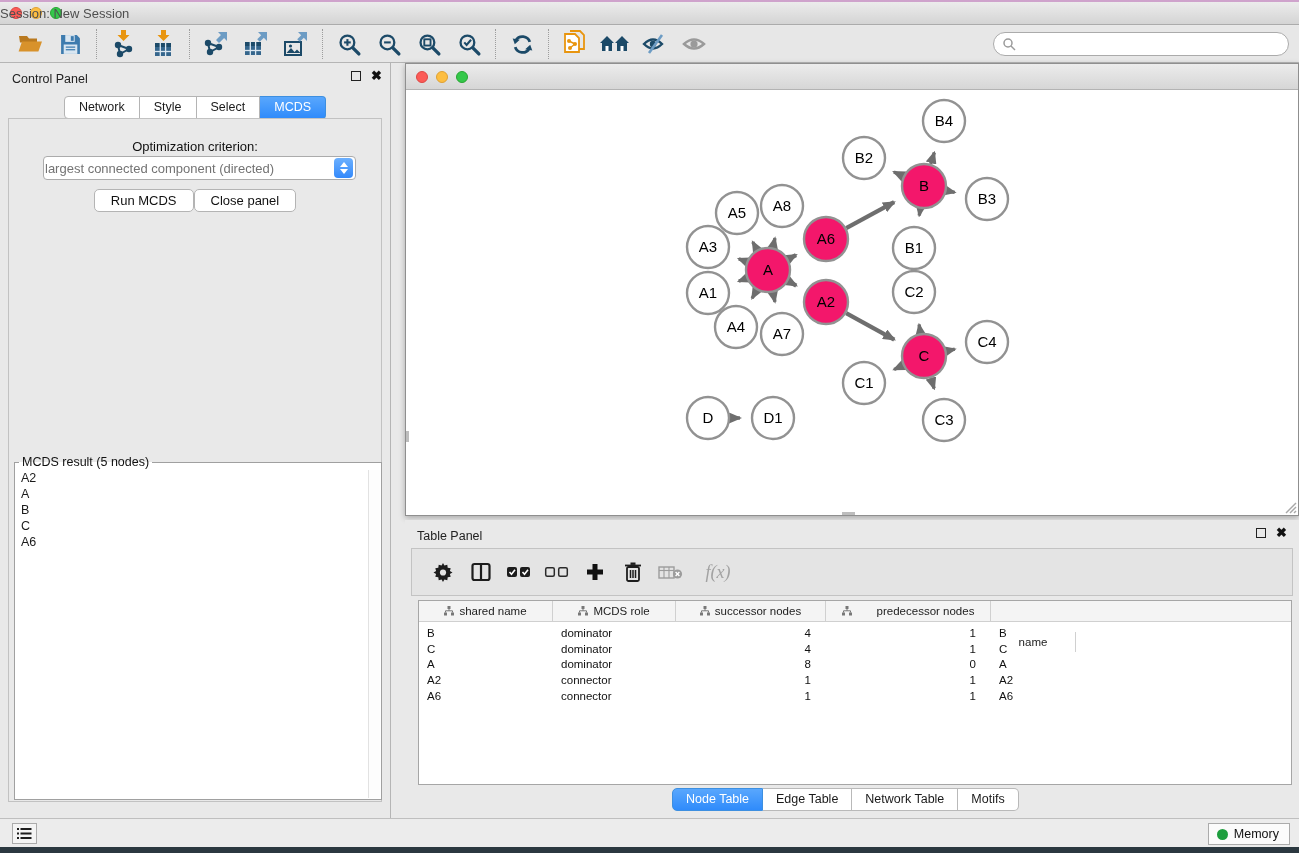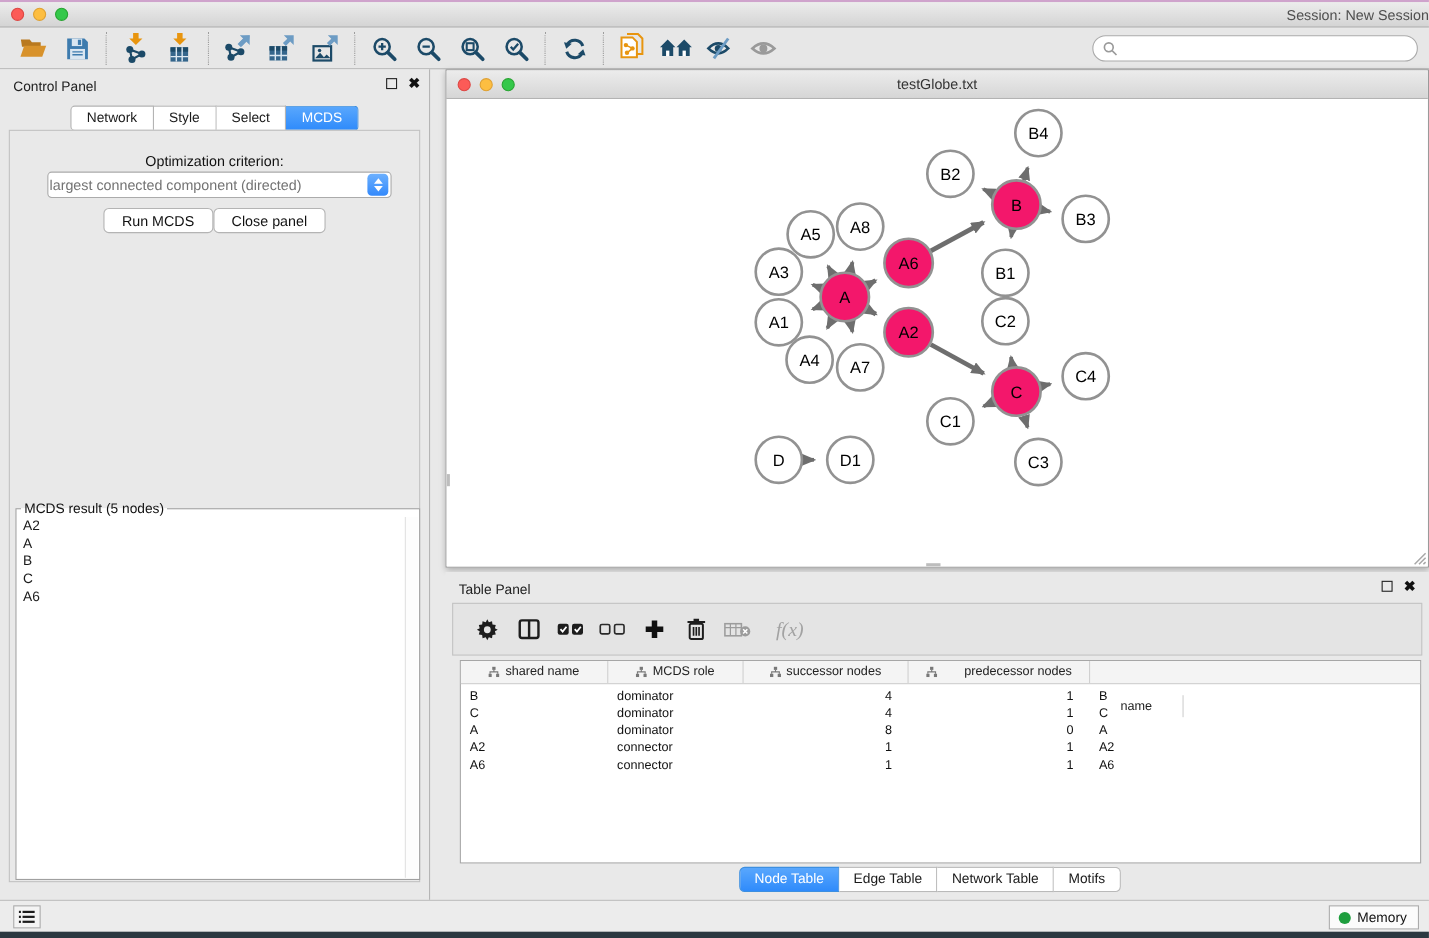--- a/index.html
+++ b/index.html
@@ -8,21 +8,21 @@
 
   
   .desktop-top { position:absolute; top:0; left:0; width:100%; height:2px; background:#cfa3cc; }
   .titlebar { position:absolute; top:2px; left:0; width:100%; height:23px;
     background:linear-gradient(#ececec,#d4d4d4); border-bottom:1px solid #ababab; }
   .tl-group { position:absolute; left:10px; top:5px; display:flex; gap:8px; }
   .tl { width:12px; height:12px; border-radius:50%; }
   .tl.red{ background:#fc5b57; border:1px solid #dd4744;}
   .tl.yellow{ background:#fdbe41; border:1px solid #dfa133;}
   .tl.green{ background:#34c84a; border:1px solid #28a532;}
-  .titlebar .title { position:absolute; left:0; right:0; top:4px; text-align:right; font-size:13px; color:#4f4f4f; }
+  .titlebar .title { position:absolute; left:0; right:0; top:4px; text-align:left; font-size:13px; color:#4f4f4f; }
 
   .toolbar { position:absolute; top:26px; left:0; width:100%; height:37px; background:#e7e7e7;
     border-bottom:1px solid #b5b5b5; display:flex; align-items:center; padding-left:10px; }
   .tb-btn { width:40px; height:32px; display:flex; align-items:center; justify-content:center; cursor:pointer; }
   .tb-sep { width:1px; height:30px; border-left:1px dotted #9d9d9d; margin:0 6px; }
   .searchbox { position:absolute; right:10px; top:32px; width:296px; height:24px; background:#fff;
     border:1px solid #ababab; border-radius:12px; display:flex; align-items:center; padding-left:8px; }
   .searchbox input { border:none; outline:none; flex:1; height:18px; font-size:12px; background:transparent; }
 
   
@@ -313,21 +313,20 @@
   </fieldset>
 </div>
 
 <div class="net-window">
   <div class="net-titlebar">
     <div class="tl-group" style="top:7px;">
       <span class="tl red"></span>
       <span class="tl yellow"></span>
       <span class="tl green"></span>
     </div>
-    <div class="title">testGlobe.txt</div>
   </div>
   <div class="net-canvas">
     <svg id="graph-svg" width="892" height="425" viewBox="0 0 892 425">
       <defs>
         <marker id="arrow" markerUnits="userSpaceOnUse" markerWidth="13" markerHeight="11" refX="11" refY="5.5" orient="auto">
           <path d="M0,0 L13,5.5 L0,11 z" fill="#6E6E6E"></path>
         </marker>
       </defs>
       <g id="graph-edges">
           <line x1="351.01124522107034" y1="159.7948702451939" x2="346.76647424802945" y2="151.98996877863485" stroke="#6E6E6E" stroke-width="3.4" marker-end="url(#arrow)"></line>

